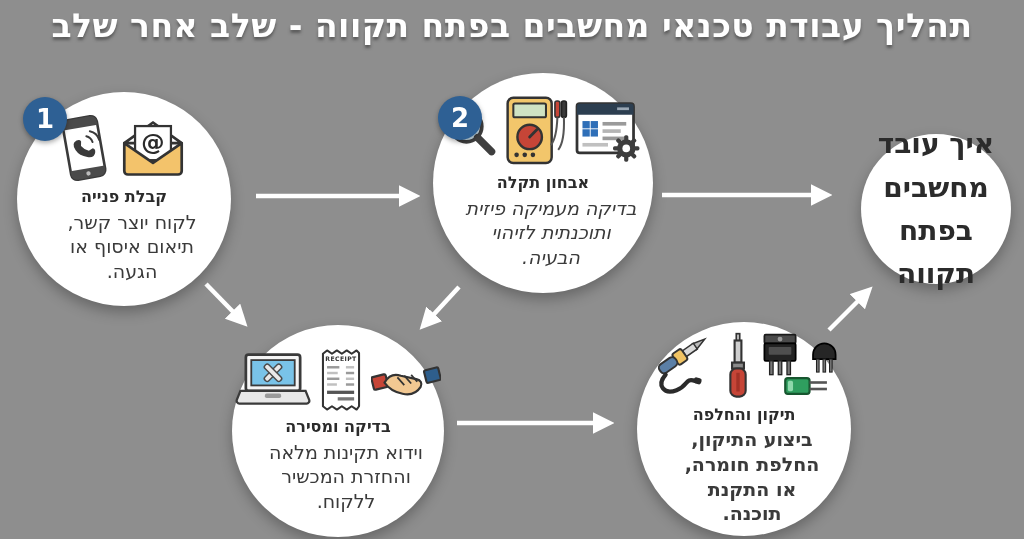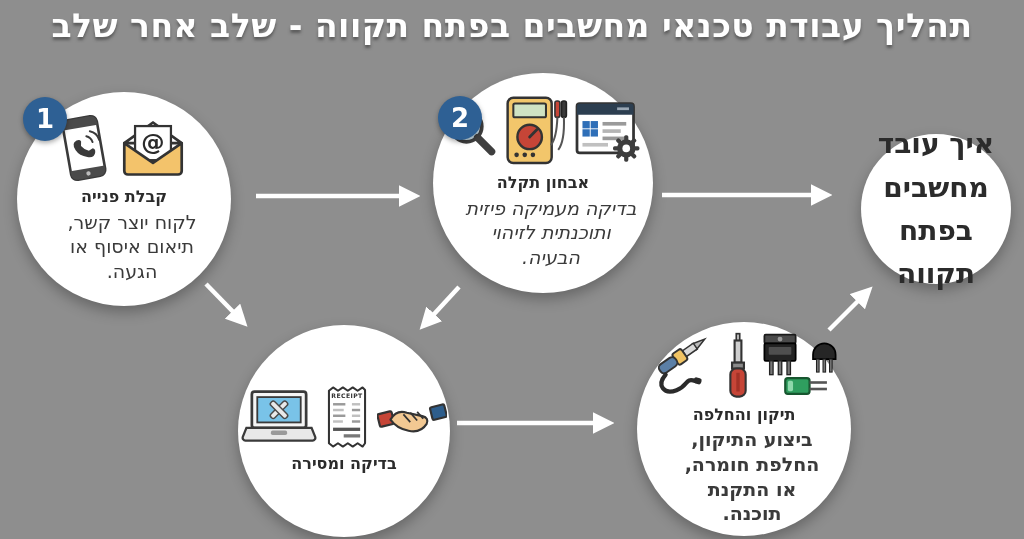--- a/index.html
+++ b/index.html
@@ -18,21 +18,21 @@
   .arrows { position:absolute; left:0; top:0; z-index:1; }
   .arrows line { stroke:#ffffff; stroke-width:4.5; }
   .circle {
     position:absolute; background:#ffffff; border-radius:50%;
     box-shadow:0 6px 14px rgba(0,0,0,0.28);
     display:flex; flex-direction:column; align-items:center; justify-content:center;
     text-align:center; z-index:2; box-sizing:border-box; padding:6px;
   }
   #circle-1 { left:17px;  top:92px;  width:214px; height:214px; }
   #circle-2 { left:433px; top:73px;  width:220px; height:220px; }
-  #circle-3 { left:238px; top:325px; width:212px; height:212px;align-items:center; }
+  #circle-3 { left:232px; top:325px; width:212px; height:212px;align-items:center; }
   #circle-4 { left:637px; top:322px; width:214px; height:214px; }
   #circle-5 { left:861px; top:134px; width:150px; height:150px; }
   .icons { display:flex; direction:ltr; align-items:center; justify-content:center; gap:7px; margin-bottom:6px; }
   .step-title { font-size:16px; font-weight:bold; color:#2b2b2b; margin-bottom:4px; line-height:1.1; }
   .step-desc  { font-size:19px; color:#3a3a3a; line-height:1.3;margin-left:16px; }
   #circle-1 .step-desc { max-width:158px; }
   #circle-2 .step-desc { max-width:178px;font-style:italic; }
   #circle-3 .step-desc { max-width:172px; }
   #circle-4 .step-desc { max-width:152px;font-weight:bold; }
   .end-label { font-size:28px; font-weight:bold; color:#2b2b2b; line-height:1.55; white-space:pre-line; }
@@ -172,20 +172,21 @@
       <svg width="70" height="50" viewBox="0 0 80 58">
         <g stroke="#333333" stroke-width="2.5" stroke-linejoin="round">
           <rect x="1" y="24" width="17" height="15" rx="2" fill="#c64537" transform="rotate(-14 9 31)"></rect>
           <rect x="62" y="16" width="17" height="15" rx="2" fill="#2e5e8c" transform="rotate(-14 70 23)"></rect>
           <path d="M15 32 Q22 20 34 24 L52 28 Q60 30 57 37 Q50 48 36 45 Q22 42 15 32 Z" fill="#f2c892"></path>
           <path d="M30 26 l8 9 M38 24 l8 9 M46 23 l7 8" fill="none" stroke-width="2"></path>
         </g>
       </svg>
     </div>
     <div class="step-title">בדיקה ומסירה</div>
+    <div class="step-desc">וידוא תקינות מלאה והחזרת המכשיר ללקוח.</div>
   </div>
 
   <div class="circle" id="circle-4">
     <div class="icons">
       <svg width="64" height="64" viewBox="0 0 82 82">
         <g transform="rotate(-35 40 30)" stroke="#333333">
           <polygon points="62,24 78,28 62,33" fill="#b9b9b9" stroke-width="2"></polygon>
           <rect x="46" y="24" width="17" height="9" fill="#d9d9d9" stroke-width="2"></rect>
           <rect x="32" y="20" width="14" height="17" rx="3" fill="#f0c364" stroke-width="2.5"></rect>
           <rect x="8" y="22" width="25" height="13" rx="5.5" fill="#5b7fa6" stroke-width="2.5"></rect>

